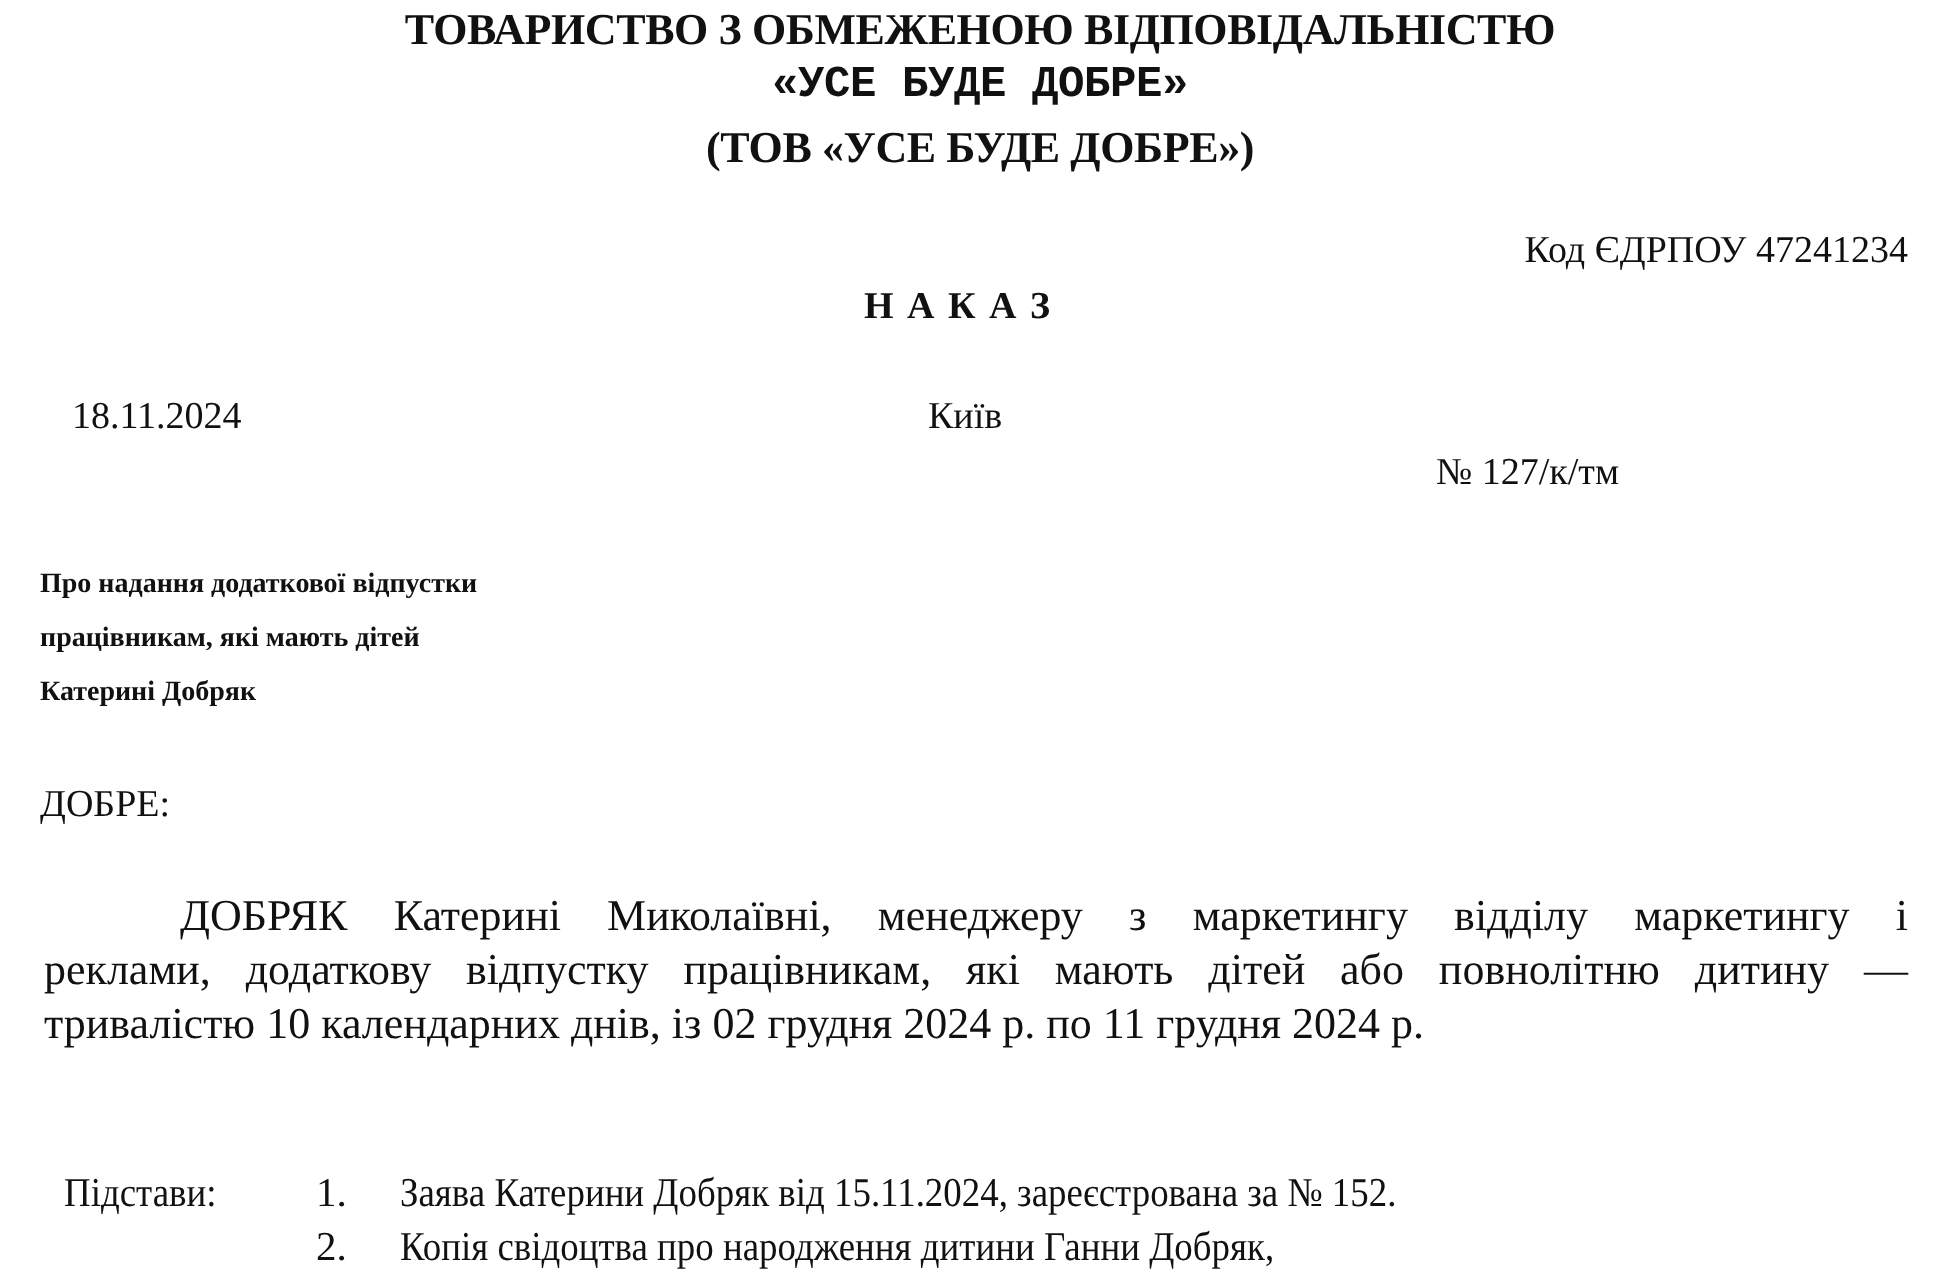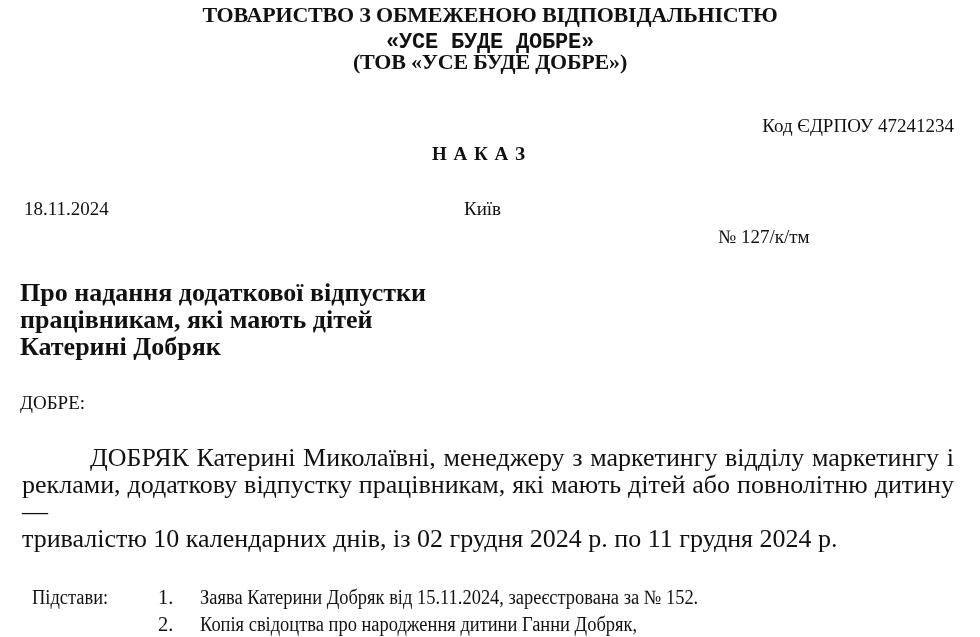--- a/index.html
+++ b/index.html
@@ -21,26 +21,26 @@
       left: 0;
       width: 980px;
       text-align: center;
       font-weight: bold;
       font-size: 22px;
       line-height: 28px;
       letter-spacing: -0.2px;
     }
     .t20 { font-size: 19px; line-height: 26px; }
     .bold { font-weight: bold; text-align: center; }
-    .title-line { font-weight: bold; font-size: 26px; line-height: 27px; }
+    .title-line { font-weight: bold; font-size: 14px; line-height: 27px; }
     .body-para {
       position: absolute;
       left: 22px;
       width: 932px;
-      font-size: 26px;
+      font-size: 22px;
       line-height: 27px;
       text-align: justify;
     }
     .body-para .line {
       display: block;
       text-align: justify;
       text-align-last: justify;
       white-space: normal;
     }
     .body-para .line.last {
@@ -51,27 +51,27 @@
     }
     .basis-label { font-size: 20.5px; line-height: 26px; }
     .basis-num { font-size: 20.5px; line-height: 26px; }
     .basis-text { font-size: 20.5px; line-height: 26px; }
   </style>
 </head>
 <body>
 
 <div class="header-line" style="top:1px;">ТОВАРИСТВО З ОБМЕЖЕНОЮ ВІДПОВІДАЛЬНІСТЮ</div>
 <div class="header-line" style="top:29px;font-family:Liberation Mono, monospace;">«УСЕ БУДЕ ДОБРЕ»</div>
-<div class="header-line" style="top:48px;">(ТОВ «УСЕ БУДЕ ДОБРЕ»)</div>
+<div class="header-line" style="top:60px;">(ТОВ «УСЕ БУДЕ ДОБРЕ»)</div>
 
 <div class="abs t20" style="right:26px; top:113px;">Код ЄДРПОУ 47241234</div>
 
 <div class="abs t20 bold" style="left:432px; top:141px; letter-spacing:1px;">Н А К А З</div>
 
-<div class="abs t20" style="left:24px; top:196px;text-align:center;">18.11.2024</div>
+<div class="abs t20" style="left:36px; top:196px;text-align:center;">18.11.2024</div>
 <div class="abs t20" style="left:464px; top:196px;">Київ</div>
 <div class="abs t20" style="left:718px; top:196px;margin-top:28px;">№ 127/к/тм</div>
 
 <div class="abs title-line" style="left:20px; top:279px;">Про надання додаткової відпустки</div>
 <div class="abs title-line" style="left:20px; top:306px;">працівникам, які мають дітей</div>
 <div class="abs title-line" style="left:20px; top:333px;">Катерині Добряк</div>
 
 <div class="abs t20" style="left:20px; top:390px;">ДОБРЕ:</div>
 
 <div class="body-para" style="top:444px;">

